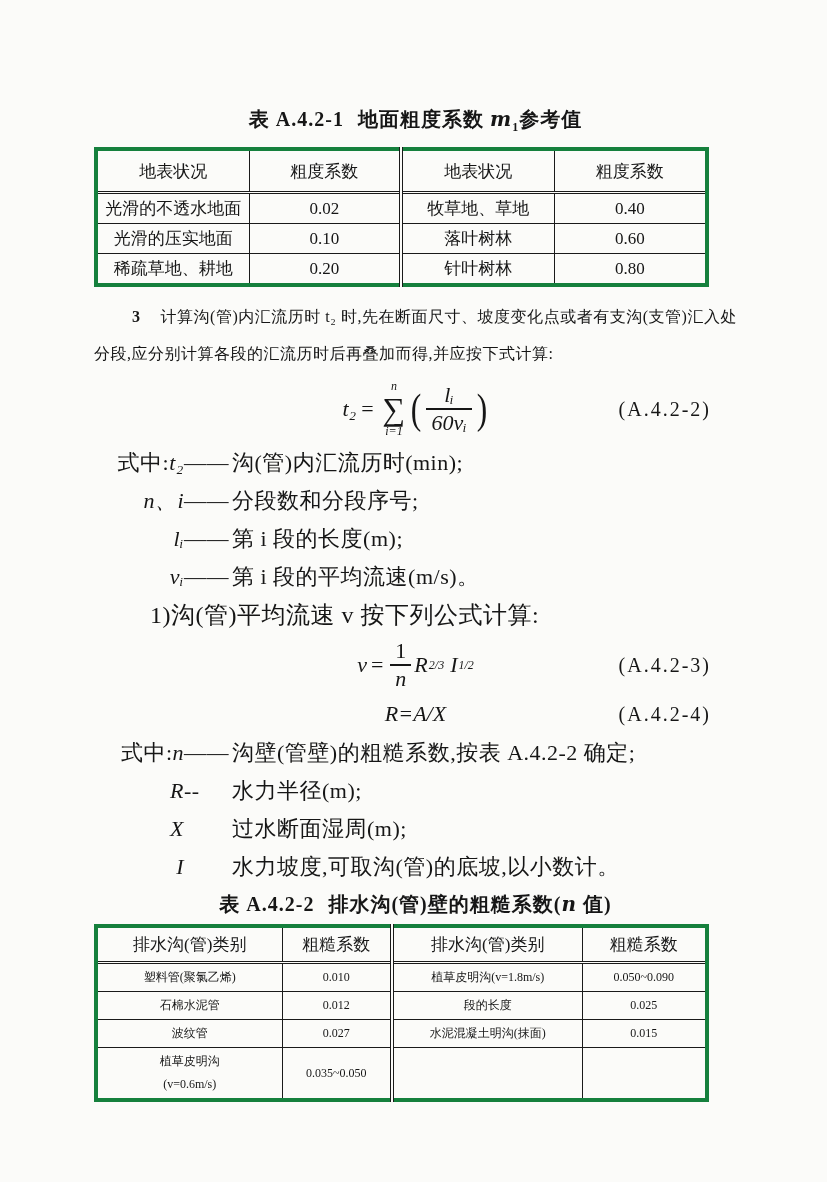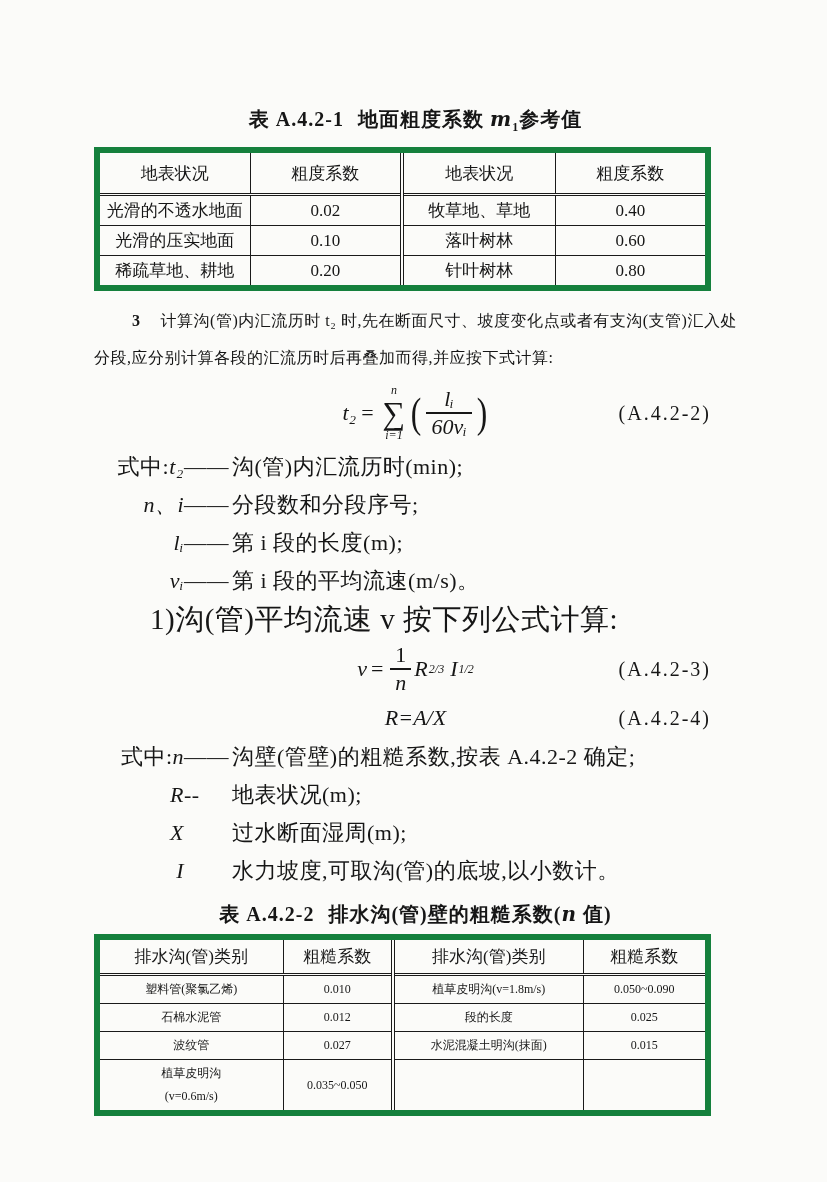--- a/index.html
+++ b/index.html
@@ -18,21 +18,21 @@
     text-align:center;font-weight:bold;font-size:20px;line-height:26px;
     letter-spacing:1px;margin-bottom:7px;white-space:nowrap;
   }
   .tbl-title .tprefix{margin-right:14px;}
   .tbl-title i{font-family:"DejaVu Serif","Liberation Serif",serif;}
   .tbl-title sub{font-size:12px;}
 
   
   table.doc{
     border-collapse:collapse;table-layout:fixed;width:611px;
-    border:6px solid #15803d;
+    border:4px solid #15803d;
   }
   table.doc td{
     border:1px solid #1a1a1a;text-align:center;vertical-align:middle;
     font-size:17px;padding:0 2px;overflow:hidden;
   }
   table.doc tr.hdr td{border-bottom:3px double #1a1a1a;}
   table.doc td.mid{border-left:4px double #1a1a1a;}
   #table1 td{height:29px;}
   #table1 tr.hdr td{height:40px;}
   #table2 td{height:27px;font-size:12px;}
@@ -67,23 +67,23 @@
   .fr2{height:58px;margin-top:2px;}
   .fr3{height:40px;}
 
   
   .defs{font-size:22px;}
   .def-line{display:flex;line-height:38px;letter-spacing:0.5px;}
   .def-left{width:90px;flex:none;text-align:right;white-space:nowrap;}
   .def-left .sym{font-style:italic;}
   .def-dash{width:48px;flex:none;text-align:left;}
   .def-desc{flex:1;}
-  .sub-item{font-size:29px;line-height:38px;padding-left:56px;letter-spacing:0.5px;}
-
-  .t2-title{margin-top:11px;}
+  .sub-item{font-size:24px;line-height:38px;padding-left:56px;letter-spacing:0.5px;}
+
+  .t2-title{margin-top:5px;}
 </style>
 </head>
 <body>
 
 <div class="page">
   <div class="content">
 
     <div class="tbl-title"><span class="tprefix">表 A.4.2-1</span><span>地面粗度系数 </span><i>m</i><sub>1</sub><span>参考值</span></div>
 
     <table class="doc" id="table1">
@@ -189,21 +189,21 @@
 
     <div class="defs">
       <div class="def-line">
         <span class="def-left"><span>式中:</span><span class="sym">n</span></span>
         <span class="def-dash">——</span>
         <span class="def-desc">沟壁(管壁)的粗糙系数,按表 A.4.2-2 确定;</span>
       </div>
       <div class="def-line">
         <span class="def-left"><span></span><span class="sym">R</span></span>
         <span class="def-dash">--</span>
-        <span class="def-desc">地表状况(m);</span>
+        <span class="def-desc">水力半径(m);</span>
       </div>
       <div class="def-line">
         <span class="def-left"><span></span><span class="sym">X</span></span>
         <span class="def-dash"></span>
         <span class="def-desc">过水断面湿周(m);</span>
       </div>
       <div class="def-line">
         <span class="def-left"><span></span><span class="sym">I</span></span>
         <span class="def-dash"></span>
         <span class="def-desc">水力坡度,可取沟(管)的底坡,以小数计。</span>

